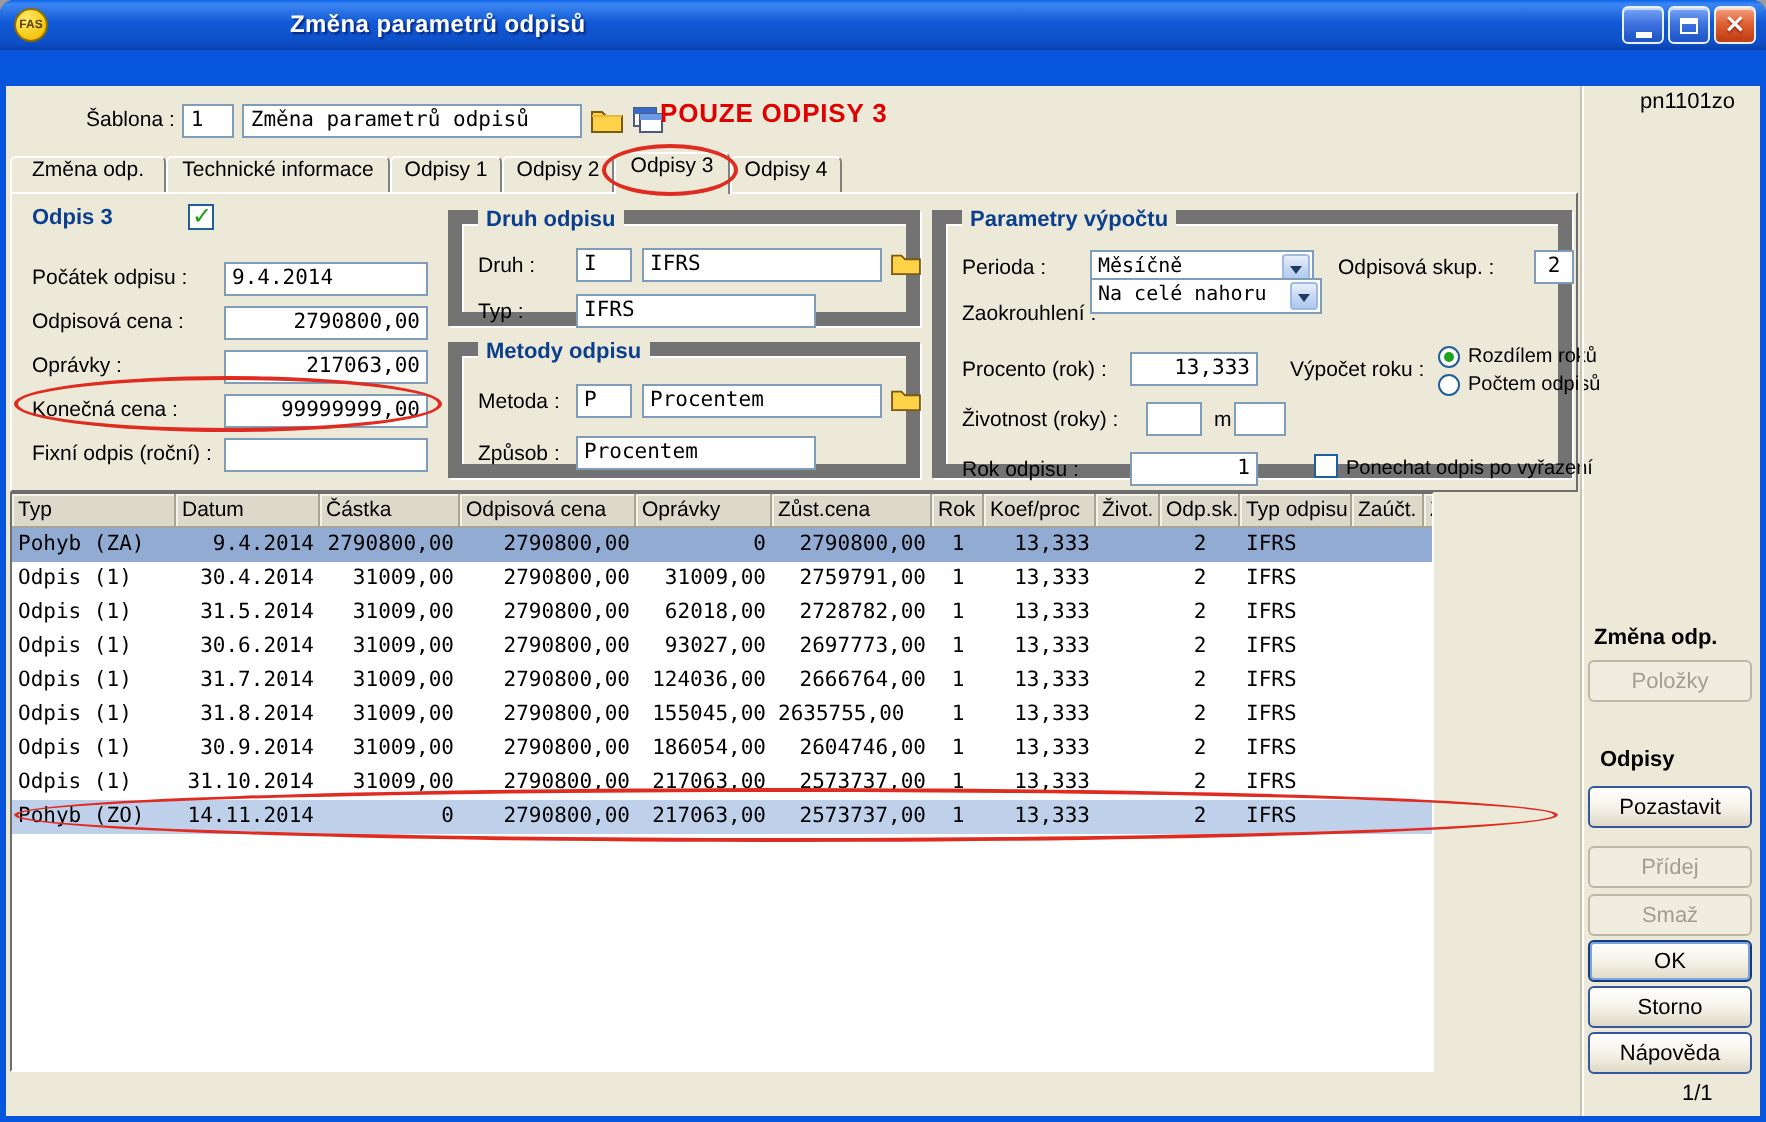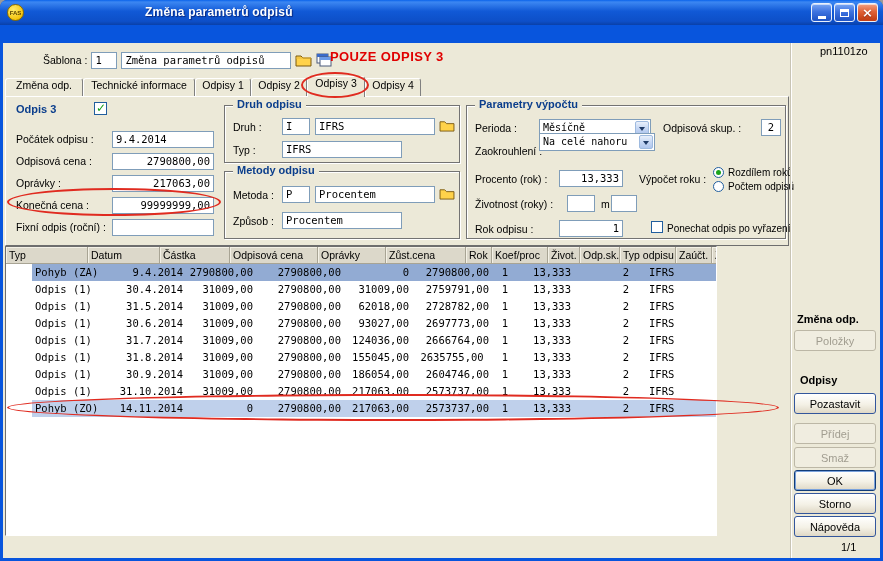--- a/index.html
+++ b/index.html
@@ -48,21 +48,21 @@
 
   .panel { position:absolute; left:2px; top:53px; width:784px; height:150px; background:#ECE9D8;
     border:1px solid; border-color:#FFFFFF #6E6E6E #6E6E6E #FFFFFF; }
   .grp-title { position:absolute; font:bold 11px "Liberation Sans",sans-serif; color:#0B3E8C; }
 
   .fields { position:absolute; left:10px; top:31px; }
   .frow { display:flex; align-items:center; height:22px; }
   .frow .lbl { width:96px; flex:none; }
   .frow .tb { width:102px; flex:none; }
 
-  .gbox { position:absolute; border:1px solid #737373; box-shadow:inset 1px 1px 0 #FFFFFF, 1px 1px 0 #FFFFFF; }
+  .gbox { position:absolute; border:7px solid #737373; box-shadow:inset 1px 1px 0 #FFFFFF, 1px 1px 0 #FFFFFF; }
   .gtitle { position:absolute; top:-8px; left:8px; background:#ECE9D8; padding:0 4px;
     font:bold 11px "Liberation Sans",sans-serif; color:#0B3E8C; }
 
   .cb { position:absolute; width:13px; height:13px; background:#fff; border:1px solid #215E9E; }
   .cb.checked::after { content:"✓"; position:absolute; left:1px; top:-2px; font:bold 12px "DejaVu Sans",sans-serif; color:#16A016; }
   .cbg { width:11px; height:11px; background:#fff; border:1px solid #7E8EA0; margin:2px auto 0; }
 
   .radio-row { position:absolute; display:flex; align-items:center; gap:4px; }
   .rb { position:relative; flex:none; width:11px; height:11px; border-radius:50%; background:#fff; border:1px solid #215E9E; }
   .rb.sel::after { content:""; position:absolute; left:2px; top:2px; width:5px; height:5px; border-radius:50%; background:#1CA41C; }
@@ -73,21 +73,21 @@
     background:linear-gradient(180deg,#E9F0FB,#C7D8F4 50%,#AFC6EE); border:1px solid #9EBADF; border-radius:2px;
     display:flex; align-items:center; justify-content:center; }
   .combo-arrow i { display:block; width:0; height:0; border:3px solid transparent; border-top:4px solid #1F3A66; margin-top:4px; }
 
   .grid { position:absolute; left:2px; top:203px; width:712px; height:290px; background:#fff;
     border:1px solid; border-color:#6E6E6E #FFFFFF #FFFFFF #6E6E6E; overflow:hidden; }
   .ghead { display:flex; height:17px; background:#DCD8CA; }
   .th { flex:none; font:10.5px "Liberation Sans",sans-serif; line-height:16px; padding:0 3px;
     border-right:1px solid #A8A494; border-bottom:1px solid #A8A494; box-shadow:inset 1px 1px 0 #F4F1E6;
     white-space:nowrap; overflow:hidden; }
-  .tr { display:flex; height:17px;margin-left:26px; }
+  .tr { display:flex; height:17px; }
   .tr.primary { background:#92ABD3; }
   .tr.secondary { background:#BFD0EB; }
   .td { flex:none; font:10.5px "DejaVu Sans Mono",monospace; line-height:17px; padding:0 3px;
     white-space:nowrap; overflow:hidden; }
 
   .vline { position:absolute; left:787px; top:0; bottom:0; width:2px; border-left:1px solid #C8C4B4; border-right:1px solid #FFFFFF; }
 
   .sidebar { position:absolute; right:2px; top:0; width:86px; height:100%; }
   .pn { position:absolute; left:28px; top:2px; font:11px "Liberation Sans",sans-serif; }
   .side-label { position:absolute; font:bold 11px "Liberation Sans",sans-serif; }
@@ -359,21 +359,21 @@
               <div class="cbg"></div>
             </div>
             <div class="td" style="width: 46px; text-align: right;">0</div>
           </div>
           <div class="tr">
             <div class="td" style="width: 82px; text-align: left;">Odpis (1)</div>
             <div class="td" style="width: 72px; text-align: right;">31.8.2014</div>
             <div class="td" style="width: 70px; text-align: right;">31009,00</div>
             <div class="td" style="width: 88px; text-align: right;">2790800,00</div>
             <div class="td" style="width: 68px; text-align: right;">155045,00</div>
-            <div class="td" style="width: 80px; text-align: center;">2635755,00</div>
+            <div class="td" style="width: 80px; text-align: left;">2635755,00</div>
             <div class="td" style="width: 26px; text-align: center;">1</div>
             <div class="td" style="width: 56px; text-align: right;">13,333</div>
             <div class="td" style="width: 32px; text-align: left;"></div>
             <div class="td" style="width: 40px; text-align: center;">2</div>
             <div class="td" style="width: 56px; text-align: left;">IFRS</div>
             <div class="td" style="width: 36px; text-align: center;"></div>
             <div class="td" style="width: 26px; text-align: center;">
               <div class="cbg"></div>
             </div>
             <div class="td" style="width: 46px; text-align: right;">0</div>

